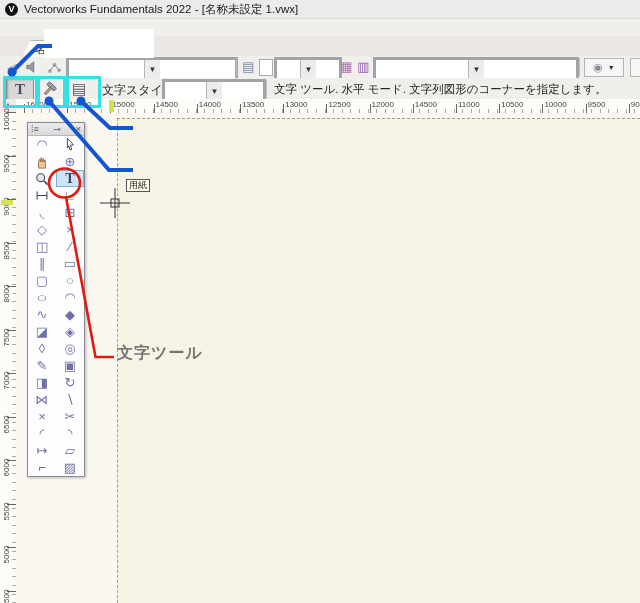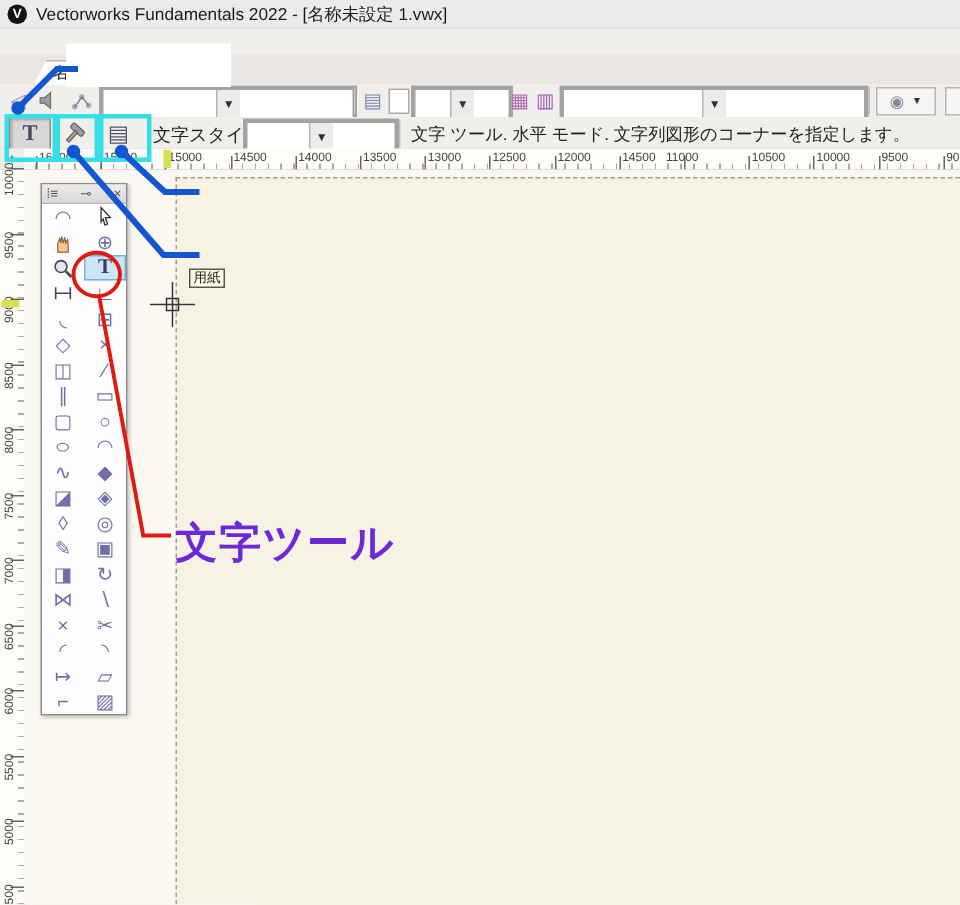--- a/index.html
+++ b/index.html
@@ -176,21 +176,21 @@
       <div class="hlab" style="left: 226px;">13500</div>
       <div class="htick" style="left: 267.2px;"></div>
       <div class="hlab" style="left: 269.2px;">13000</div>
       <div class="htick" style="left: 310.4px;"></div>
       <div class="hlab" style="left: 312.4px;">12500</div>
       <div class="htick" style="left: 353.6px;"></div>
       <div class="hlab" style="left: 355.6px;">12000</div>
       <div class="htick" style="left: 396.8px;"></div>
       <div class="hlab" style="left: 398.8px;">14500</div>
       <div class="htick" style="left: 440px;"></div>
-      <div class="hlab" style="left: 428px;">11000</div>
+      <div class="hlab" style="left: 442px;">11000</div>
       <div class="htick" style="left: 483.2px;"></div>
       <div class="hlab" style="left: 485.2px;">10500</div>
       <div class="htick" style="left: 526.4px;"></div>
       <div class="hlab" style="left: 528.4px;">10000</div>
       <div class="htick" style="left: 569.6px;"></div>
       <div class="hlab" style="left: 571.6px;">9500</div>
       <div class="htick" style="left: 612.8px;"></div>
       <div class="hlab" style="left: 614.8px;">9000</div>
       <div class="cursor-marker" style="left: 93px; top: 1px; width: 5px; height: 12px;"></div>
     </div>
@@ -302,21 +302,21 @@
 
   <svg id="crosshair" class="abs" width="32" height="32">
     <line x1="0" y1="15" x2="30" y2="15" stroke="#333" stroke-width="1"></line>
     <line x1="15" y1="0" x2="15" y2="30" stroke="#333" stroke-width="1"></line>
     <rect x="11" y="11" width="8" height="8" fill="none" stroke="#333" stroke-width="1"></rect>
   </svg>
 
   <div id="tooltip">用紙</div>
 
   <div class="callout-box" style="left:44px;top:29px;width:110px;height:29px;"></div>
-  <div class="ann-text" style="left:117px;top:343px;font-size:28px;color:#6d28d9;">文字ツール</div>
+  <div class="ann-text" style="left:117px;top:343px;font-size:16px;color:#737373;">文字ツール</div>
 
   <svg id="overlay-svg" class="abs" width="640" height="603">
     <g stroke="#1456cf" stroke-width="4" fill="none">
       <polyline points="12,72 38,46 52,46"></polyline>
       <polyline points="49,101 109,170 133,170"></polyline>
       <polyline points="81,101 110,128 133,128"></polyline>
     </g>
     <g fill="#1456cf">
       <circle cx="12" cy="72" r="4.5"></circle>
         <circle cx="49" cy="101" r="4.5"></circle>

